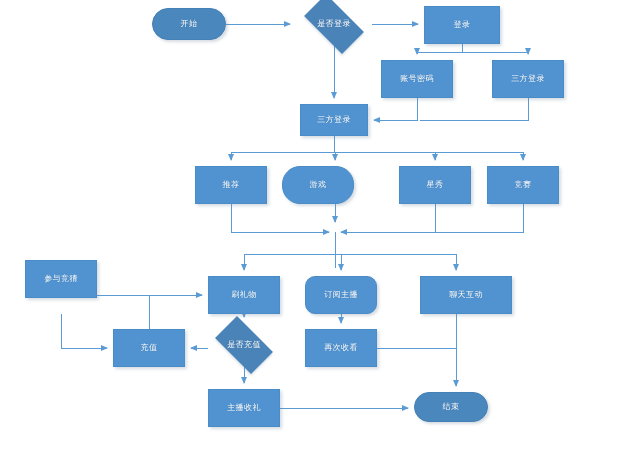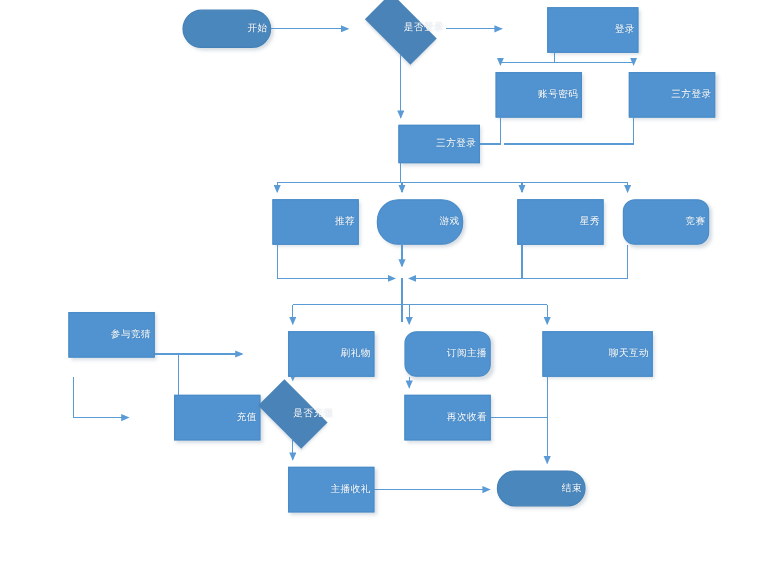--- a/index.html
+++ b/index.html
@@ -23,40 +23,39 @@
     left: 0;
     top: 0;
     width: 640px;
     height: 469px;
   }
   .node {
     position: absolute;
     box-sizing: border-box;
     display: flex;
     align-items: center;
-    justify-content: flex-end;
+    justify-content: center;
     color: #ffffff;
     font-size: 8px;
     letter-spacing: 0.4px;
     text-align: center;
     line-height: 1.1;
     user-select: none;
   }
   .node .lbl {
     position: relative;
     z-index: 3;
     padding: 0 2px;
     text-shadow: 0 0 1px rgba(30,70,110,.35);
   }
   
   .n-process {
     background: #5093d0;
     border: 1px solid #4a8cc7;
     box-shadow: 2px 2px 3px rgba(120,140,160,0.30);
-    margin-left: 32px;
   }
   
   .n-decision {
     background: transparent;
     border: none;
     box-shadow: none;
   }
   .n-decision .dia {
     position: absolute;
     left: 0; top: 0;
@@ -169,21 +168,21 @@
       </div>
       <div class="node n-process" style="left: 195px; top: 166px; width: 72px; height: 38px;">
         <span class="lbl">推荐</span>
       </div>
       <div class="node n-process" style="left: 282px; top: 166px; width: 72px; height: 38px; border-radius: 18px;">
         <span class="lbl">游戏</span>
       </div>
       <div class="node n-process" style="left: 399px; top: 166px; width: 72px; height: 38px;">
         <span class="lbl">星秀</span>
       </div>
-      <div class="node n-process" style="left: 487px; top: 166px; width: 72px; height: 38px; border-radius: 10px;">
+      <div class="node n-process" style="left: 487px; top: 166px; width: 72px; height: 38px;">
         <span class="lbl">竞赛</span>
       </div>
       <div class="node n-process" style="left: 25px; top: 260px; width: 72px; height: 38px;">
         <span class="lbl">参与竞猜</span>
       </div>
       <div class="node n-process" style="left: 208px; top: 276px; width: 72px; height: 38px;">
         <span class="lbl">刷礼物</span>
       </div>
       <div class="node n-process" style="left: 305px; top: 276px; width: 72px; height: 38px; border-radius: 10px;">
         <span class="lbl">订阅主播</span>

